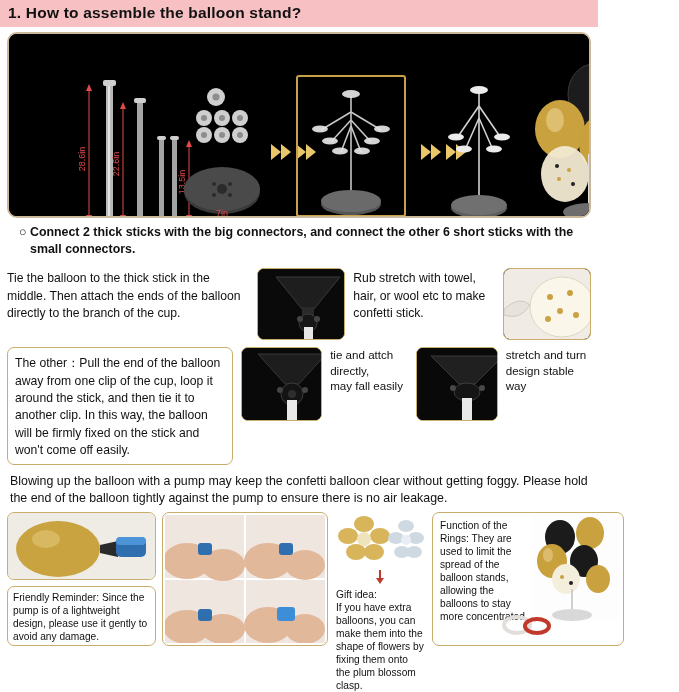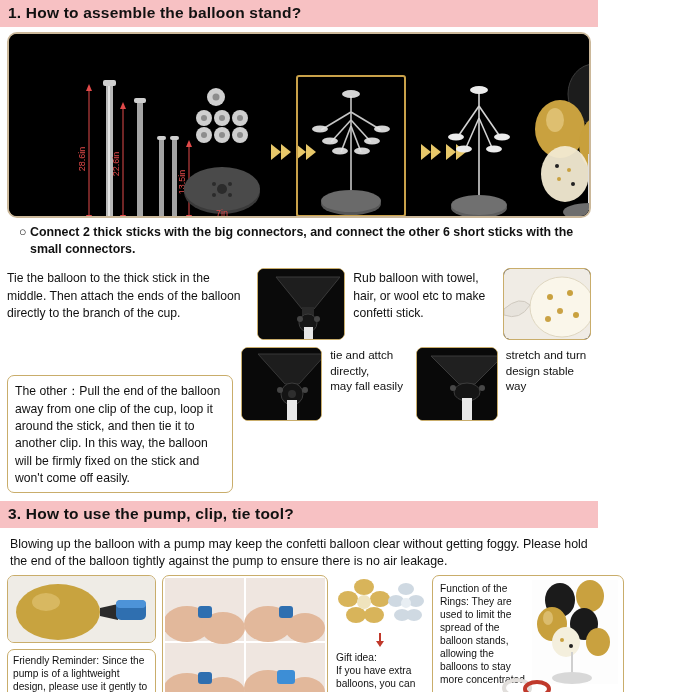--- a/index.html
+++ b/index.html
@@ -242,38 +242,38 @@
           <rect width="100" height="72" fill="#0a0a0a"></rect>
           <polygon points="18,8 82,8 56,40 44,40" fill="#1e1e1e" stroke="#3a3a3a"></polygon>
           <rect x="44" y="38" width="12" height="14" fill="#2a2a2a"></rect>
           <circle cx="50" cy="54" r="9" fill="#161616" stroke="#3c3c3c"></circle>
           <rect x="46" y="58" width="9" height="14" fill="#e6e6e6"></rect>
           <circle cx="42" cy="50" r="3" fill="#444"></circle>
           <circle cx="59" cy="50" r="3" fill="#444"></circle>
         </svg>
       </div>
 
-      <div class="s2-text" style="width:160px;">Rub balloon with towel, hair, or wool etc to make confetti stick.</div>
+      <div class="s2-text" style="width:160px;">Rub stretch with towel, hair, or wool etc to make confetti stick.</div>
 
       <div class="imgbox" style="width:100px;height:72px;">
         <svg width="100" height="72" viewBox="0 0 100 72">
           <rect width="100" height="72" fill="#f0ece5"></rect>
           <ellipse cx="58" cy="38" rx="32" ry="30" fill="#faf6ea" stroke="#ded6c0"></ellipse>
           <circle cx="46" cy="28" r="3" fill="#c9a13f"></circle>
           <circle cx="66" cy="24" r="3" fill="#c9a13f"></circle>
           <circle cx="56" cy="42" r="3" fill="#caa245"></circle>
           <circle cx="72" cy="46" r="3" fill="#c9a13f"></circle>
           <circle cx="44" cy="50" r="3" fill="#caa245"></circle>
           <path d="M0,40 q16,-14 26,-4 q-10,16 -26,10 z" fill="#e7e3dc" stroke="#cfc9bf"></path>
         </svg>
       </div>
     </div>
 
     <div class="s2-row2">
-      <div class="box" style="width:274px;padding:5px 7px;margin-top:28px;">
+      <div class="box" style="width:274px;padding:5px 7px;">
         <div class="s2-text">The other：Pull the end of the balloon away from one clip of the cup, loop it around the stick, and then tie it to another clip. In this way, the balloon will be firmly fixed on the stick and won't come off easily.</div>
       </div>
 
       <div class="imgbox" style="width:100px;height:74px;">
         <svg width="100" height="74" viewBox="0 0 100 74">
           <rect width="100" height="74" fill="#090909"></rect>
           <polygon points="16,6 84,6 57,36 43,36" fill="#1d1d1d" stroke="#383838"></polygon>
           <circle cx="50" cy="46" r="11" fill="#141414" stroke="#3c3c3c"></circle>
           <circle cx="50" cy="46" r="4" fill="#2e2e2e"></circle>
           <rect x="45" y="52" width="10" height="22" fill="#e8e8e8"></rect>
@@ -292,21 +292,20 @@
           <rect x="45" y="50" width="10" height="24" fill="#e8e8e8"></rect>
           <circle cx="36" cy="40" r="3" fill="#484848"></circle>
           <circle cx="65" cy="40" r="3" fill="#484848"></circle>
         </svg>
       </div>
 
       <div class="capt" style="width:105px;">stretch and turn design stable way</div>
     </div>
   </div>
 
-  <div class="sec-head" style="margin-top:8px;">3. How to use the pump, clip, tie tool?</div>
 
   <div class="s3-wrap">
     <div class="s3-intro">Blowing up the balloon with a pump may keep the confetti balloon clear without getting foggy. Please hold the end of the balloon tightly against the pump to ensure there is no air leakage.</div>
 
     <div class="s3-row">
 
       <div style="width:150px;">
         <div class="whitebox" style="height:68px;">
           <svg width="147" height="66" viewBox="0 0 147 66">
             <rect width="147" height="66" fill="#efece6"></rect>

